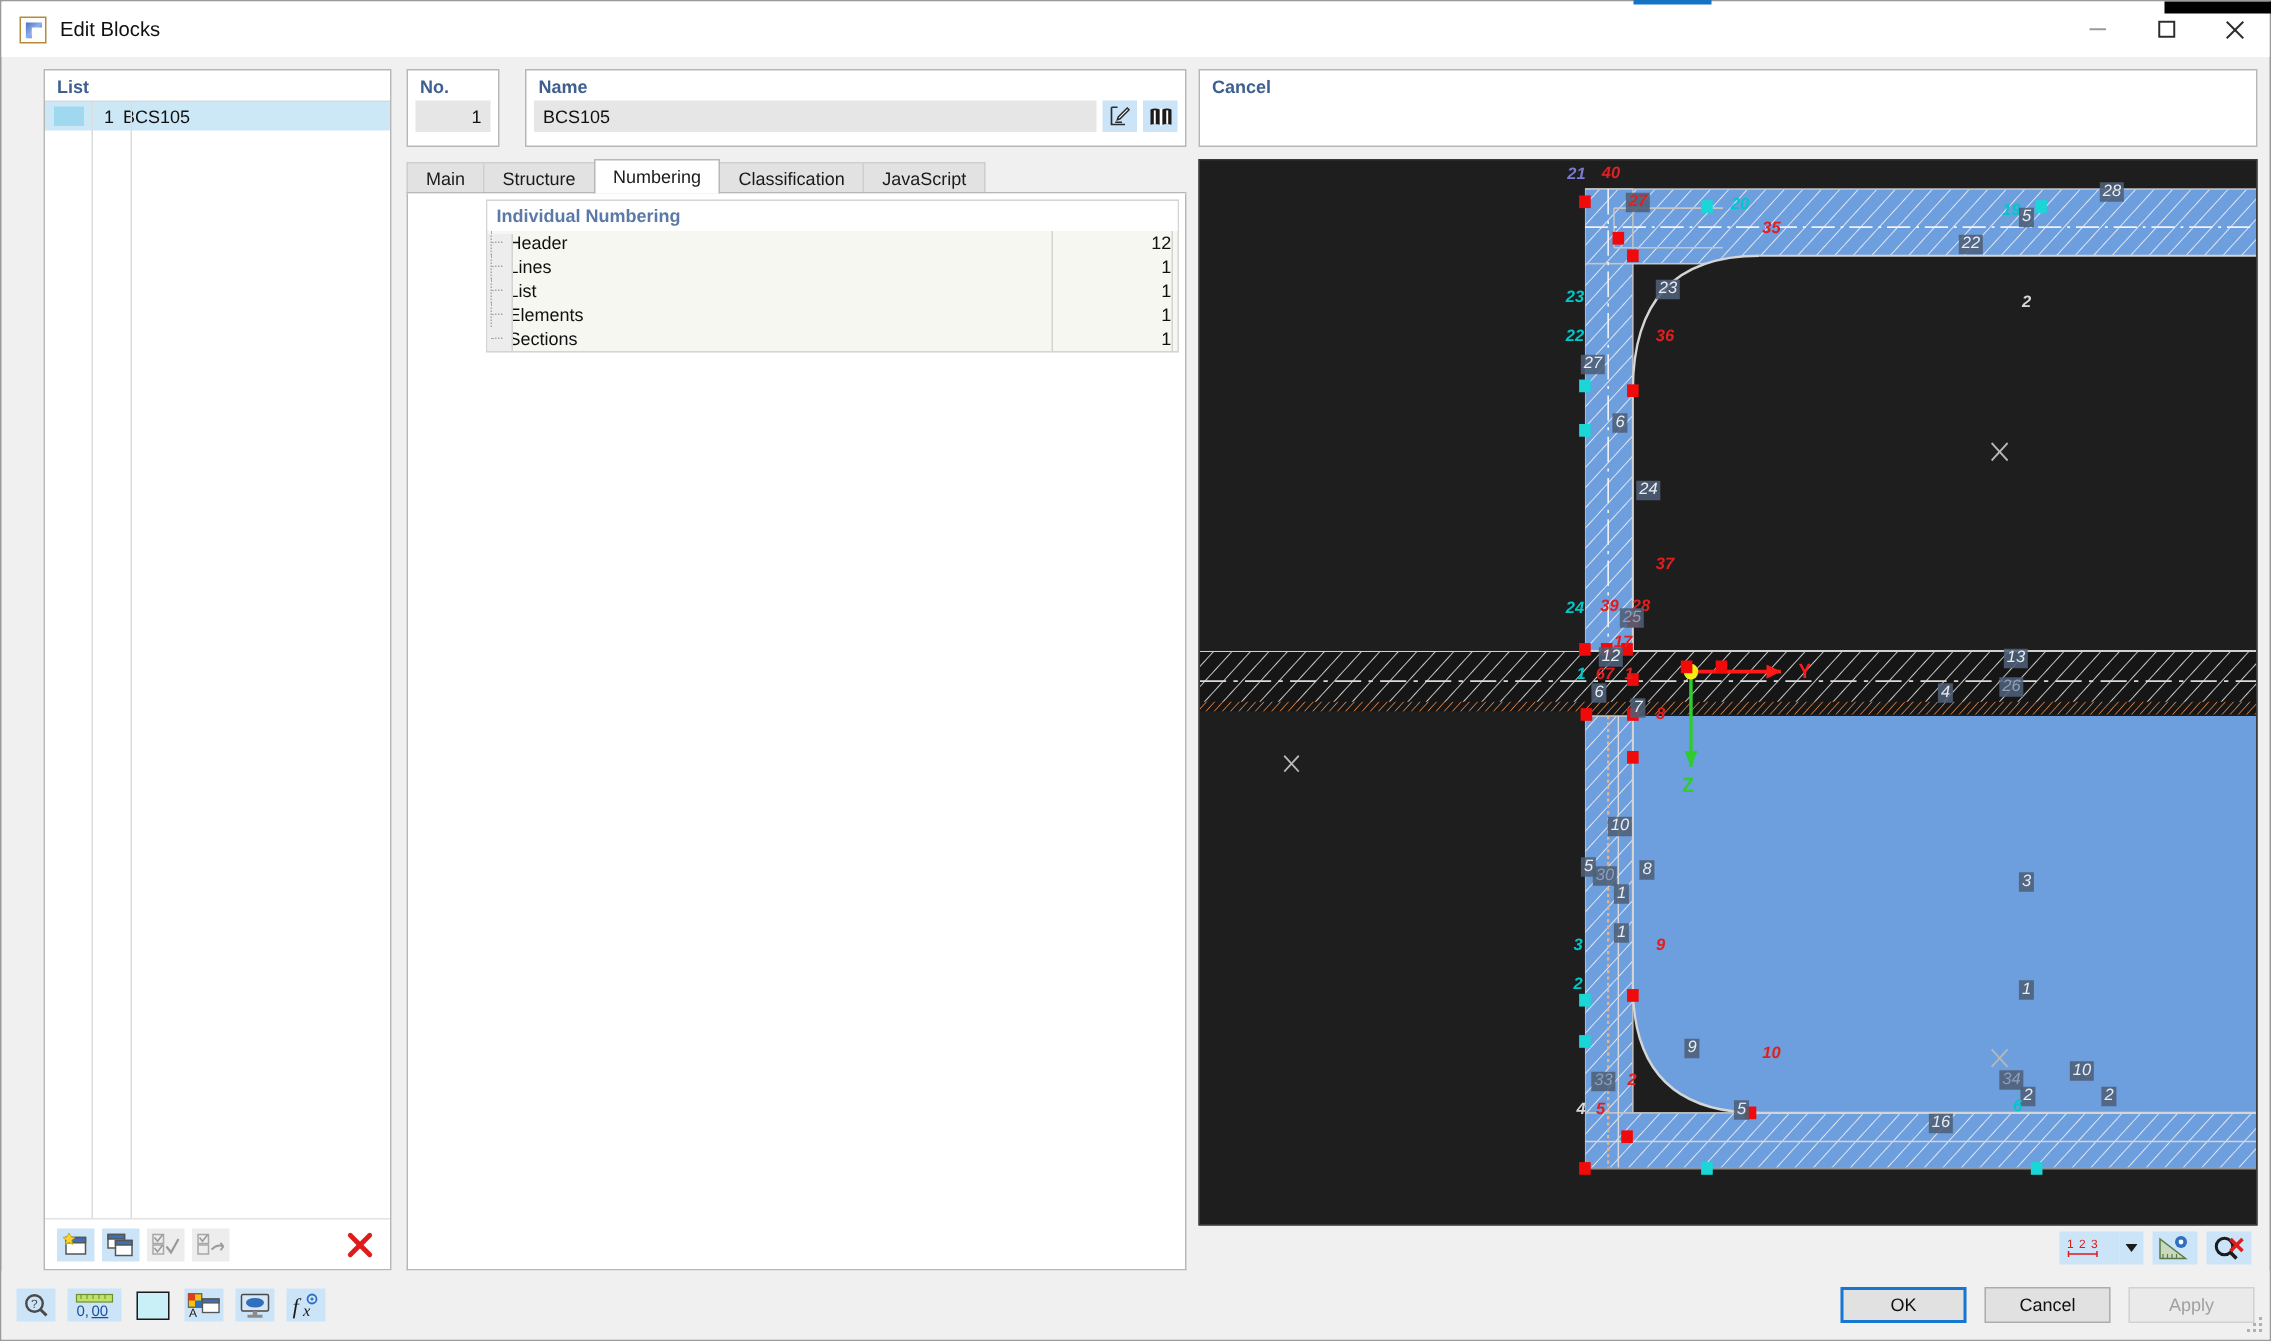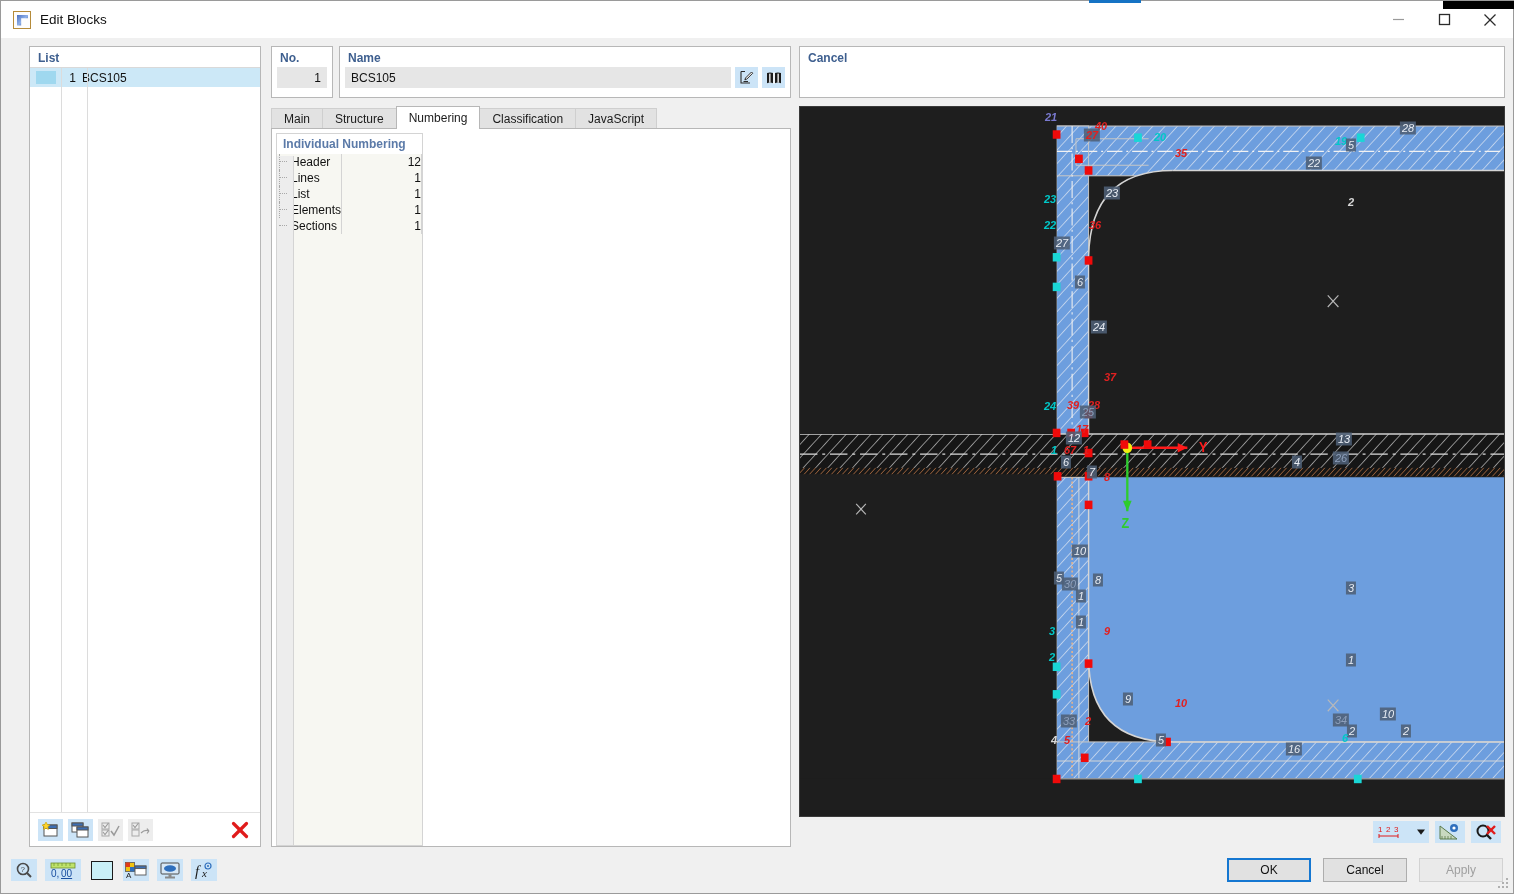--- a/index.html
+++ b/index.html
@@ -101,21 +101,21 @@
     position: relative;
   }
   .tbtn.disabled { background: #ededed; }
   .tbtn.del { background: transparent; margin-left: auto; }
 
   
   .center-col {
     width: 520px; flex: 0 0 520px; display: flex; flex-direction: column;
     margin-left: 10px;
   }
-  .row-top { display: flex; gap: 6px; align-items: flex-start; }
+  .row-top { display: flex; gap: 17px; align-items: flex-start; }
   .no-panel { width: 62px; flex: 0 0 62px; height: 52px; }
   .no-value {
     margin: 0 5px 6px 5px; height: 21px; background: #e6e6e6;
     display: flex; align-items: center; justify-content: flex-end;
     padding-right: 6px; font-size: 12px; color: #111;
   }
   .name-panel { flex: 1 1 auto; height: 52px; }
   .name-row { display: flex; align-items: center; margin: 0 5px 6px 5px; gap: 4px; }
   .name-value {
     flex: 1 1 auto; height: 21px; background: #e6e6e6;
@@ -141,21 +141,21 @@
     background: #ffffff; height: 23px; border-color: #b7b7b7;
     position: relative; z-index: 2;
   }
   .tabstrip::after {
     content: ""; position: absolute; left: 0; right: 0; bottom: 0;
     height: 1px; background: #b7b7b7;
   }
   .tabpage {
     flex: 1 1 auto; background: #ffffff; border: 1px solid #b7b7b7;
     border-top: none; margin-top: 0; position: relative;
-    display: flex; flex-direction: row;
+    display: flex; flex-direction: column; padding-left: 48px;
   }
   .num-group {
     margin: 4px 4px 0 4px; border: 1px solid #d4d4d4;
     background: #f7f7f2; position: relative;
   }
   .num-title {
     font-weight: bold; color: #5b7aa8; font-size: 12px;
     padding: 3px 0 3px 6px; background: #ffffff;
   }
   .num-table { width: 100%; border-collapse: collapse; }
@@ -545,33 +545,33 @@
                 <rect x="345" y="631" width="8" height="8" fill="#1ad6d6"></rect>
                 <rect x="572" y="631" width="8" height="8" fill="#1ad6d6"></rect>
                 <rect x="331" y="315" width="8" height="8" fill="#f00a0a"></rect>
                 <rect x="355" y="315" width="8" height="8" fill="#f00a0a"></rect>
               </g>
             </g>
           </svg>
 
           <div id="vp-labels" style="position:absolute;inset:0;pointer-events:none;font-style:italic;">
               <div class="lbl violet" style="left: 251px; top: 10px;">21</div>
-              <div class="lbl red" style="left: 274px; top: 19px; margin-left: 27px;">40</div>
+              <div class="lbl red" style="left: 274px; top: 9px;">40</div>
               <div class="lbl cyan" style="left: 360px; top: 10px; margin-top: 20px;">20</div>
               <div class="lbl cyan" style="left: 541px; top: 10px; margin-top: 24px;">19</div>
               <div class="lbl boxed" style="left: 608px; top: 21px;">28</div>
               <div class="lbl boxed red" style="left: 292px; top: 28px;">27</div>
               <div class="lbl red" style="left: 381px; top: 46px;">35</div>
               <div class="lbl boxed" style="left: 514px; top: 56px;">22</div>
               <div class="lbl boxed" style="left: 551px; top: 38px;">5</div>
               <div class="lbl boxed" style="left: 312px; top: 86px;">23</div>
               <div class="lbl cyan" style="left: 250px; top: 92px;">23</div>
               <div class="lbl white" style="left: 551px; top: 95px;">2</div>
               <div class="lbl cyan" style="left: 250px; top: 118px;">22</div>
-              <div class="lbl red" style="left: 295px; top: 118px; text-align: right;">36</div>
+              <div class="lbl red" style="left: 310px; top: 118px; text-align: right;">36</div>
               <div class="lbl boxed" style="left: 262px; top: 136px;">27</div>
               <div class="lbl boxed" style="left: 280px; top: 175px;">6</div>
               <div class="lbl boxed" style="left: 299px; top: 220px;">24</div>
               <div class="lbl red" style="left: 310px; top: 270px;">37</div>
               <div class="lbl cyan" style="left: 250px; top: 299px;">24</div>
               <div class="lbl red" style="left: 273px; top: 298px;">39</div>
               <div class="lbl red" style="left: 294px; top: 298px;">28</div>
               <div class="lbl boxed dim" style="left: 288px; top: 305px;">25</div>
               <div class="lbl red" style="left: 282px; top: 322px;">17</div>
               <div class="lbl boxed" style="left: 274px; top: 331px;">12</div>

